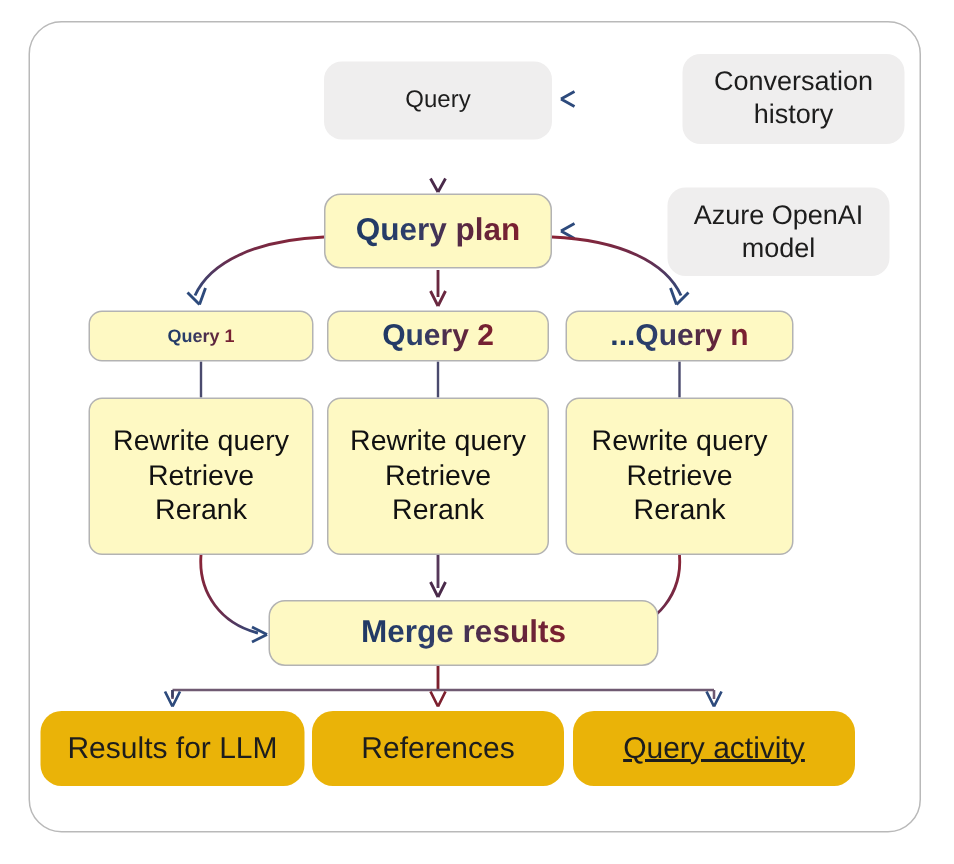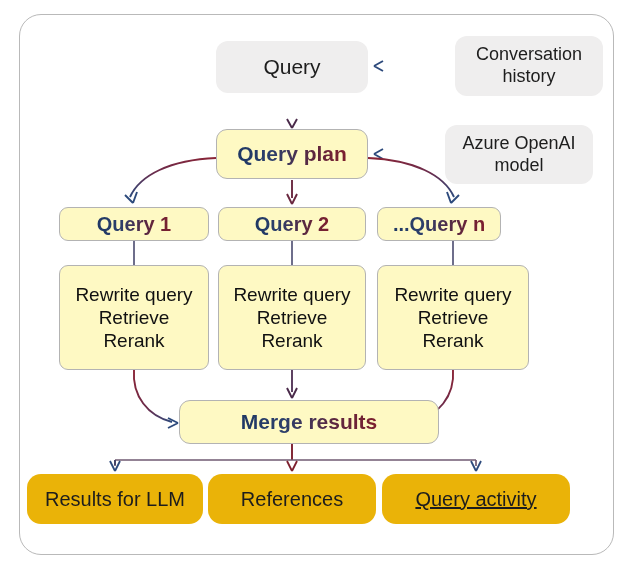--- a/index.html
+++ b/index.html
@@ -39,21 +39,21 @@
     align-items:center;
     justify-content:center;
     text-align:center;
     line-height:1.22;
   }
   
   .node.soft{
     background:#efeeee;
     border-radius:12px;
     color:#1d1d1d;
-    font-size:21px;
+    font-size:16px;
     font-weight:400;
   }
   .node.soft-light{
     background:#eab308;
     border-radius:14px;
     color:#1d1d1d;
     font-size:20px;
     font-weight:400;
   }
   
@@ -79,21 +79,21 @@
     white-space:nowrap;
   }
   
   #node-query        {left:216px; top:41px;  width:152px; height:52px; }
   #node-conversation {left:455px; top:36px;  width:148px; height:60px; font-size:18px;}
   #node-query-plan   {left:216px; top:129px; width:152px; height:50px; }
   #node-azure        {left:445px; top:125px; width:148px; height:59px; font-size:18px;align-items:center;}
 
   #node-query-1      {left:59px;  top:207px; width:150px; height:34px; }
   #node-query-2      {left:218px; top:207px; width:148px; height:34px; }
-  #node-query-n      {left:377px; top:207px; width:124px; height:34px; }
+  #node-query-n      {left:377px; top:207px; width:152px; height:34px; }
 
   #node-rewrite-1    {left:59px;  top:265px; width:150px; height:105px;}
   #node-rewrite-2    {left:218px; top:265px; width:148px; height:105px;}
   #node-rewrite-n    {left:377px; top:265px; width:152px; height:105px;}
 
   #node-merge        {left:179px; top:400px; width:260px; height:44px;}
 
   #node-results      {left:27px;  top:474px; width:176px; height:50px;}
   #node-references   {left:208px; top:474px; width:168px; height:50px;}
   #node-activity     {left:382px; top:474px; width:188px; height:50px;text-decoration:underline;}
@@ -223,21 +223,21 @@
   <div class="node outline round" id="node-query-plan">
     <span class="grad-text" style="font-size:21px;">Query plan</span>
   </div>
 
   <div class="node soft" id="node-azure">
     <span class="multiline">Azure OpenAI
 model</span>
   </div>
 
   <div class="node outline" id="node-query-1">
-    <span class="grad-text" style="font-size:20px;">Query 1</span>
+    <span class="grad-text" style="font-size:12px;">Query 1</span>
   </div>
 
   <div class="node outline" id="node-query-2">
     <span class="grad-text" style="font-size:20px;">Query 2</span>
   </div>
 
   <div class="node outline" id="node-query-n">
     <span class="grad-text" style="font-size:20px;">...Query n</span>
   </div>
 

